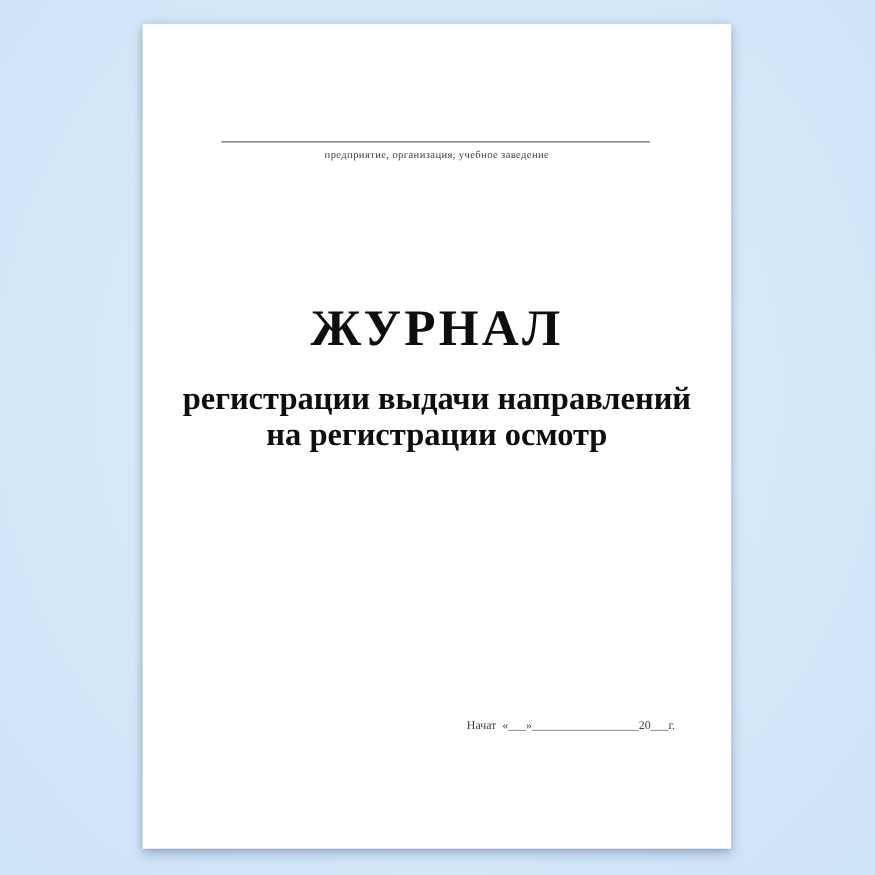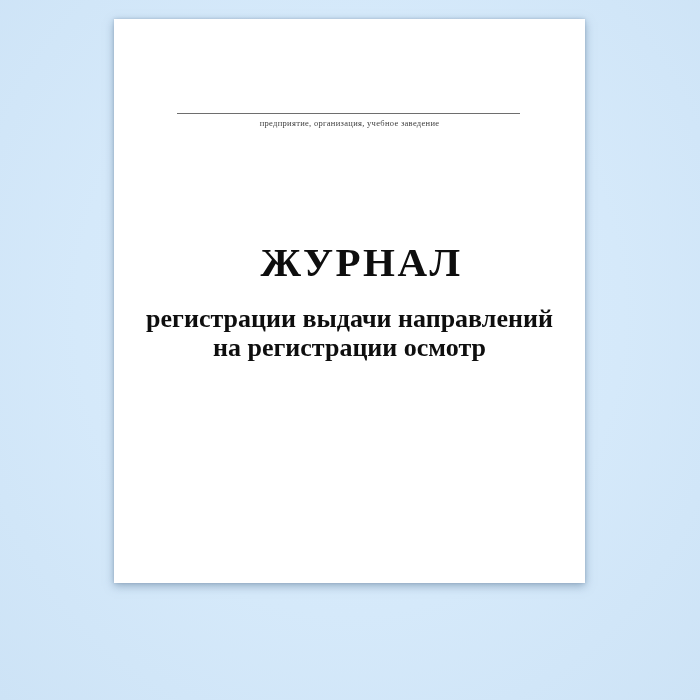--- a/index.html
+++ b/index.html
@@ -14,21 +14,21 @@
     position: relative;
     width: 700px;
     height: 700px;
     background: radial-gradient(ellipse at 50% 45%, #dceefd 0%, #d5e9fa 55%, #cde3f6 100%);
   }
   .page {
     position: absolute;
     left: 114px;
     top: 19px;
     width: 471px;
-    height: 564px;
+    height: 660px;
     background: #ffffff;
     box-shadow: 0 3px 9px rgba(96, 124, 153, 0.55), 0 0 3px rgba(96, 124, 153, 0.35);
   }
   .org-line {
     position: absolute;
     left: 63px;
     top: 94px;
     width: 343px;
     height: 0;
     border-top: 1px solid #6e6e6e;
@@ -48,21 +48,20 @@
     top: 223px;
     left: 0;
     width: 100%;
     margin: 0;
     text-align: center;
     font-size: 41px;
     line-height: 41px;
     font-weight: bold;
     letter-spacing: 2.5px;
     color: #0e0e0e;
-    padding-left: 12px;
   }
   .subtitle {
     position: absolute;
     top: 269px;
     left: 0;
     width: 100%;
     text-align: center;
     font-size: 26px;
     line-height: 29px;
     font-weight: bold;
@@ -90,16 +89,17 @@
     <div class="org-caption">предприятие, организация, учебное заведение</div>
 
     <h1 class="title">ЖУРНАЛ</h1>
 
     <div class="subtitle">
       <div>регистрации выдачи направлений</div>
       <div>на регистрации осмотр</div>
     </div>
 
     <div class="dates">
+      <div>Начат  «___»__________________20___г.</div>
     </div>
 
   </div>
 </div>
 
 </body></html>

